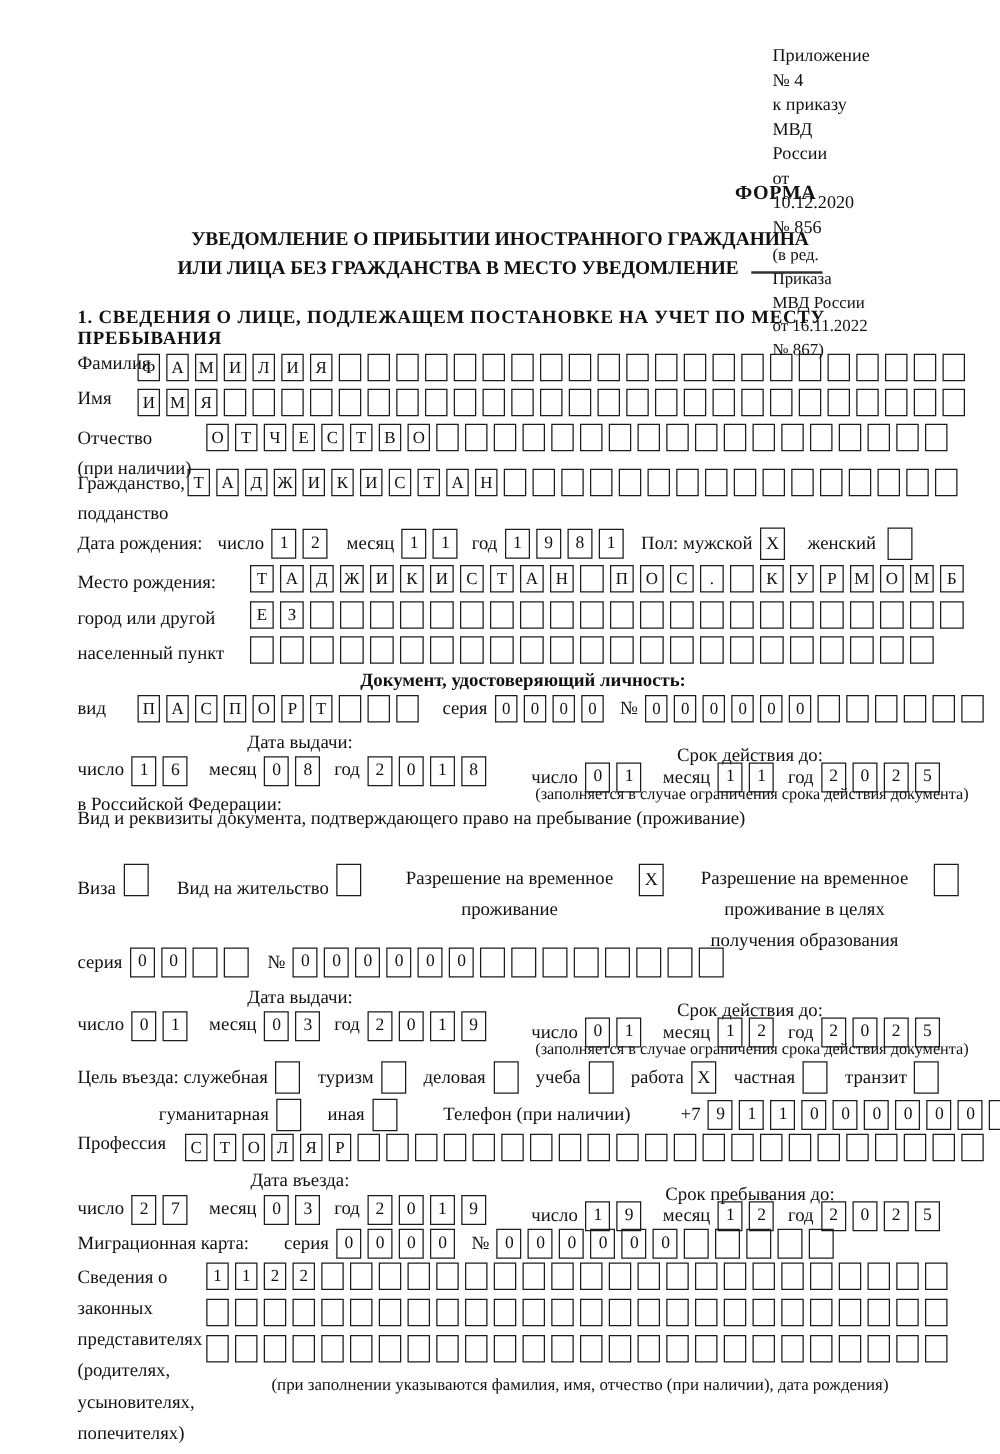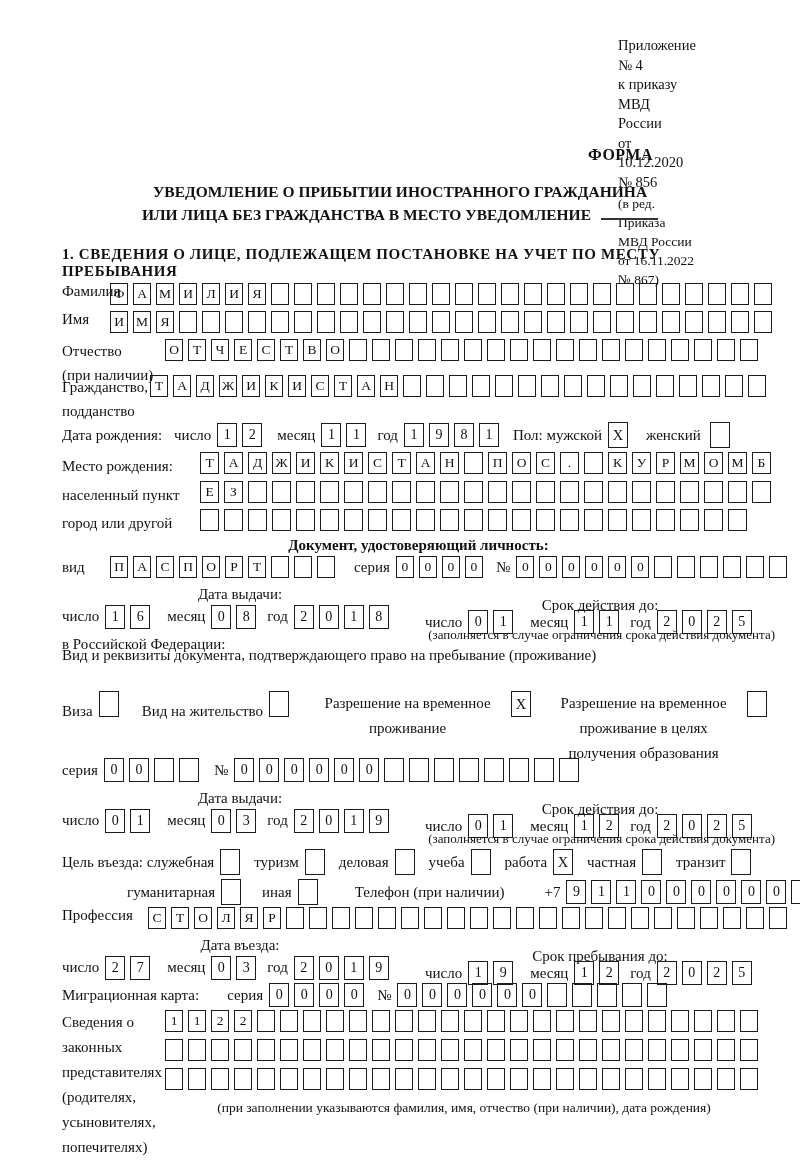--- a/index.html
+++ b/index.html
@@ -229,22 +229,22 @@
       </span>
     <span class="t" style="margin-right:9px">женский</span>
     <span class="boxes cbx">
         <span class="bx"></span>
       </span>
   </div>
 
   <div class="arow" style="top:452px">
     <div class="mp-labels">
       <div>Место рождения:</div>
+      <div>город или другой</div>
       <div>населенный пункт</div>
-      <div>город или другой</div>
     </div>
     <div class="mp-rows">
       <div class="boxes m">
           <span class="bx">Т</span>
           <span class="bx">А</span>
           <span class="bx">Д</span>
           <span class="bx">Ж</span>
           <span class="bx">И</span>
           <span class="bx">К</span>
           <span class="bx">И</span>

